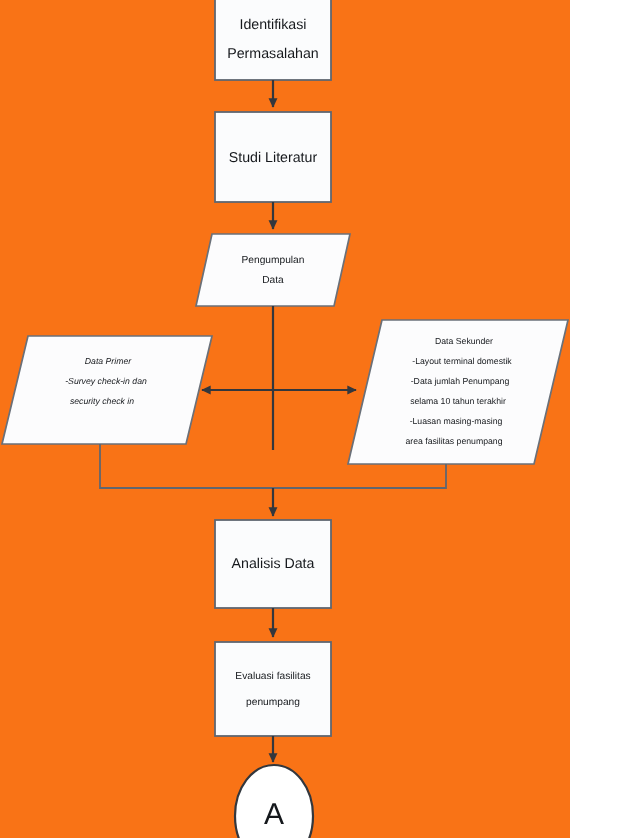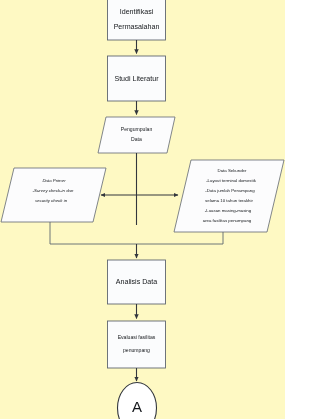--- a/index.html
+++ b/index.html
@@ -10,21 +10,21 @@
   body {
     width: 285px;
     height: 419px;
     overflow: hidden;
     font-family: "Liberation Sans", sans-serif;
   }
   #diagram-root {
     position: relative;
     width: 285px;
     height: 419px;
-    background: #fef9c3;
+    background: #f97316;
   }
   svg#flowchart {
     display: block;
     width: 285px;
     height: 419px;
   }
   .node-shape {
     fill: #fbfcfd;
     stroke: #5f6670;
     stroke-width: 0.9;

